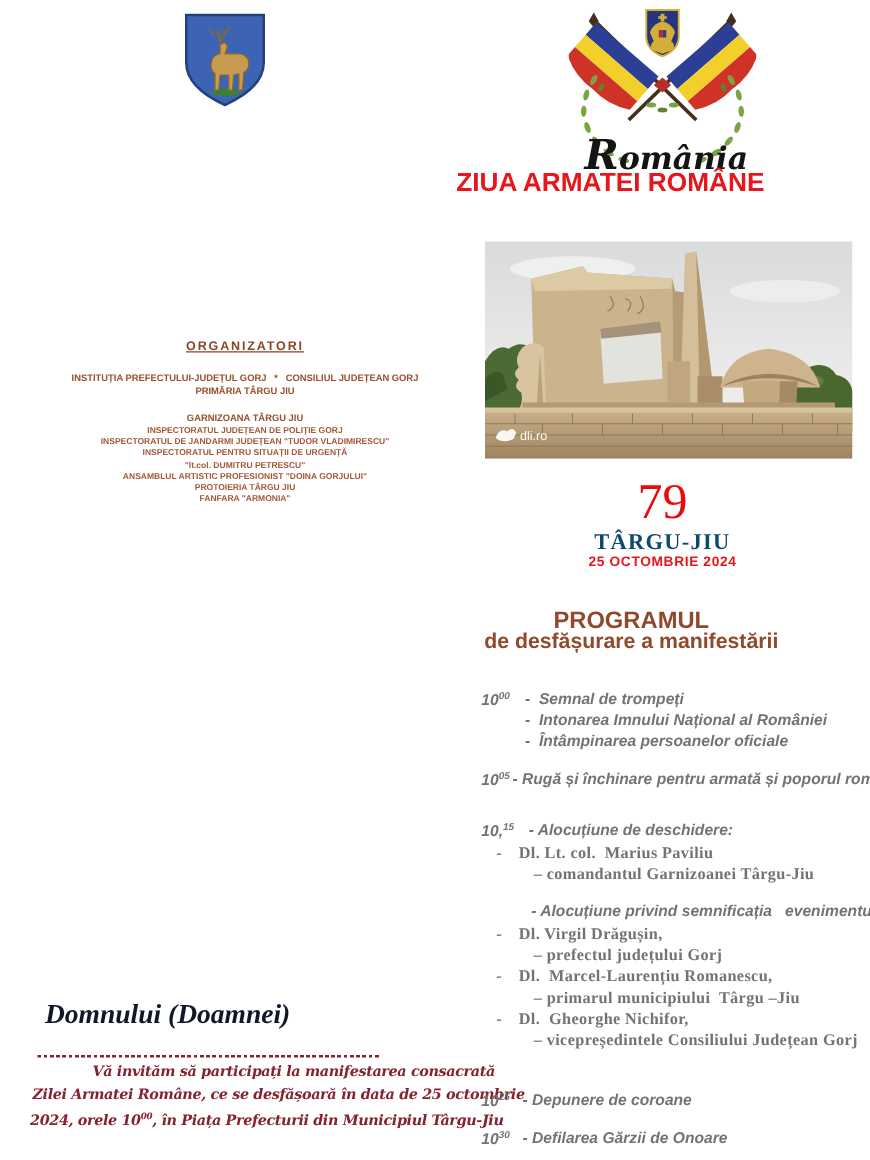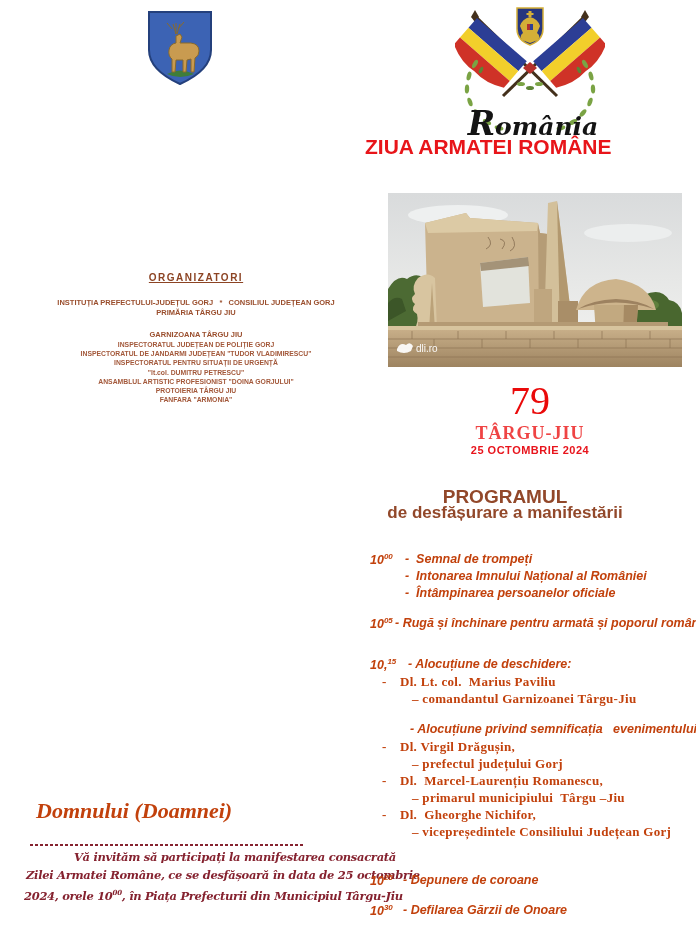--- a/index.html
+++ b/index.html
@@ -11,21 +11,21 @@
   #gorj-crest{left:143px;top:8px;width:74px;height:80px;}
   #org-block{left:28px;top:272px;width:336px;text-align:center;color:#9a4e2d;}
   #org-title{font-size:10px;font-weight:bold;letter-spacing:1.5px;color:#8c4424;
              text-decoration:underline;margin-bottom:15px;white-space:pre;}
   .org-line{font-size:7.5px;font-weight:bold;line-height:10px;white-space:pre;}
   #garrison{margin-top:12px;}
   #garrison-title{font-size:7.5px;font-weight:bold;line-height:10px;white-space:pre;}
   .gar-line{font-size:6.8px;font-weight:600;line-height:9.2px;white-space:pre;color:#a3583a;}
 
   #salutation{left:36px;top:798px;font-family:"Liberation Serif",serif;font-style:italic;
-              font-weight:bold;font-size:22px;color:#c2410c;white-space:pre;}
+              font-weight:bold;font-size:22px;color:#0f172a;white-space:pre;}
   #dash-sep{left:30px;top:844px;width:274px;height:2px;
             background:repeating-linear-gradient(90deg,#85222f 0 3px,transparent 3px 5px);}
   #invite{left:22px;top:849px;width:348px;font-family:"DejaVu Serif",serif;font-style:italic;
           font-weight:600;font-size:11.5px;letter-spacing:-0.3px;line-height:17.5px;
           color:#85222f;}
   #invite .il{white-space:pre;}
   #invite .il1{padding-left:52px;}
   #invite .il2{padding-left:4px;}
   #invite .il3{padding-left:2px;}
   #invite sup{font-size:7px;vertical-align:super;}
@@ -33,28 +33,28 @@
   
   #flags-emblem{left:455px;top:2px;width:150px;height:146px;}
   #main-title{left:365px;top:135px;width:300px;text-align:left;font-size:21px;
               font-weight:bold;color:#e8151a;white-space:pre;}
   #photo{left:388px;top:193px;width:294px;height:174px;}
   #anniv{left:380px;top:381px;width:300px;text-align:center;
          font-family:"Liberation Serif",serif;font-weight:normal;font-size:40px;
          line-height:40px;color:#ea0a0a;}
   #city{left:380px;top:423px;width:300px;text-align:center;
         font-family:"Liberation Serif",serif;font-weight:bold;font-size:18px;
-        letter-spacing:1px;color:#ef4444;white-space:pre;}
+        letter-spacing:1px;color:#0c4a6e;white-space:pre;}
   #evdate{left:380px;top:444px;width:300px;text-align:center;font-weight:bold;
           font-size:11px;letter-spacing:.5px;color:#e8141c;white-space:pre;}
   #prog-title{left:375px;top:489px;width:260px;text-align:center;color:#92482a;}
   #prog-title .pt1{font-size:19px;font-weight:bold;line-height:16px;white-space:pre;}
   #prog-title .pt2{font-size:17px;font-weight:bold;line-height:16px;white-space:pre;}
 
-  #schedule{left:370px;top:552px;width:308px;color:#c2410c;}
+  #schedule{left:385px;top:552px;width:308px;color:#737373;}
   .prow{position:relative;height:17px;white-space:pre;
         font-style:italic;font-weight:bold;font-size:12.5px;}
   .prow .ptime{position:absolute;left:0;top:0;font-style:italic;font-weight:bold;}
   .prow sup{font-size:8px;vertical-align:super;}
   .prow .pbullet{position:absolute;left:12px;top:0;}
   .prow.nm{font-family:"Liberation Serif",serif;font-style:normal;font-size:13px;
            letter-spacing:.3px;}
   .pl25{padding-left:25px;} .pl30{padding-left:30px;} .pl33{padding-left:33px;}
   .pl35{padding-left:35px;} .pl38{padding-left:38px;} .pl40{padding-left:40px;}
   .pl42{padding-left:42px;}

